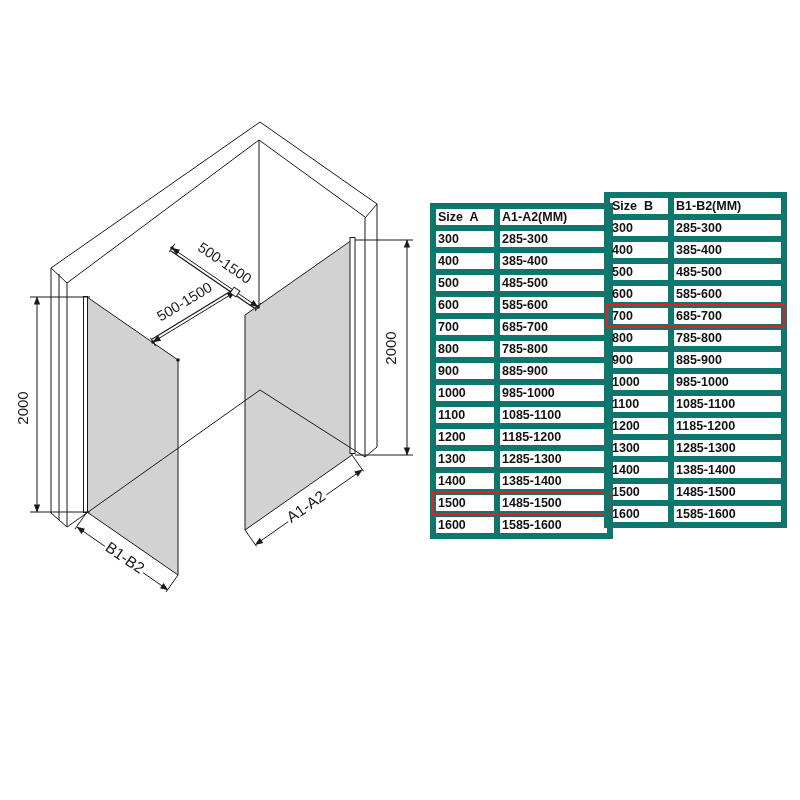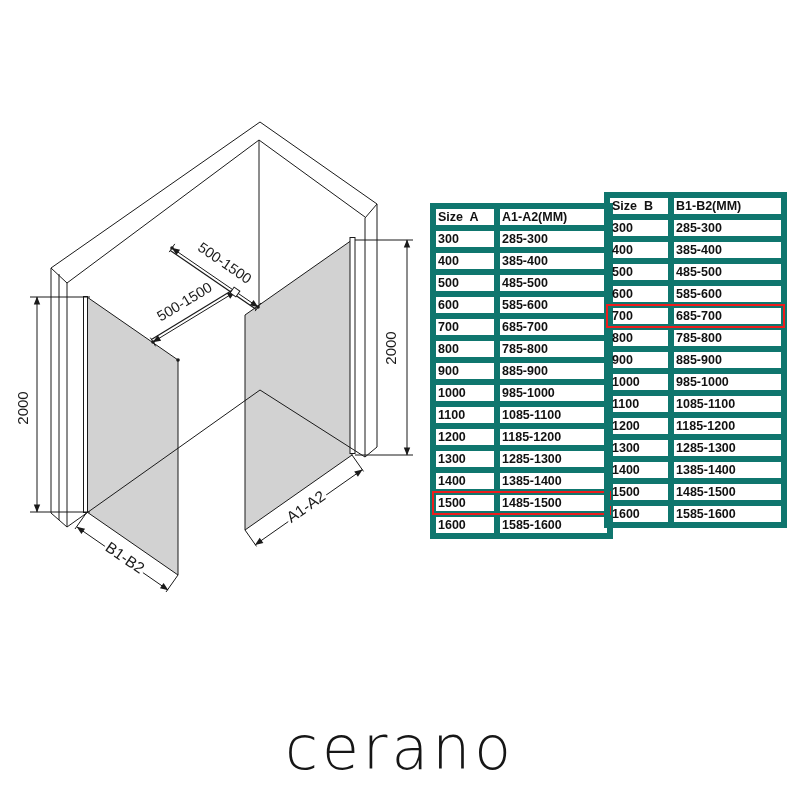--- a/index.html
+++ b/index.html
@@ -243,14 +243,13 @@
             <td>1485-1500</td>
           </tr>
           <tr>
             <td>1600</td>
             <td>1585-1600</td>
           </tr>
         </tbody>
       </table>
   </div>
 
-  <div class="logo">cerano</div>
 </div>
 
 </body></html>

